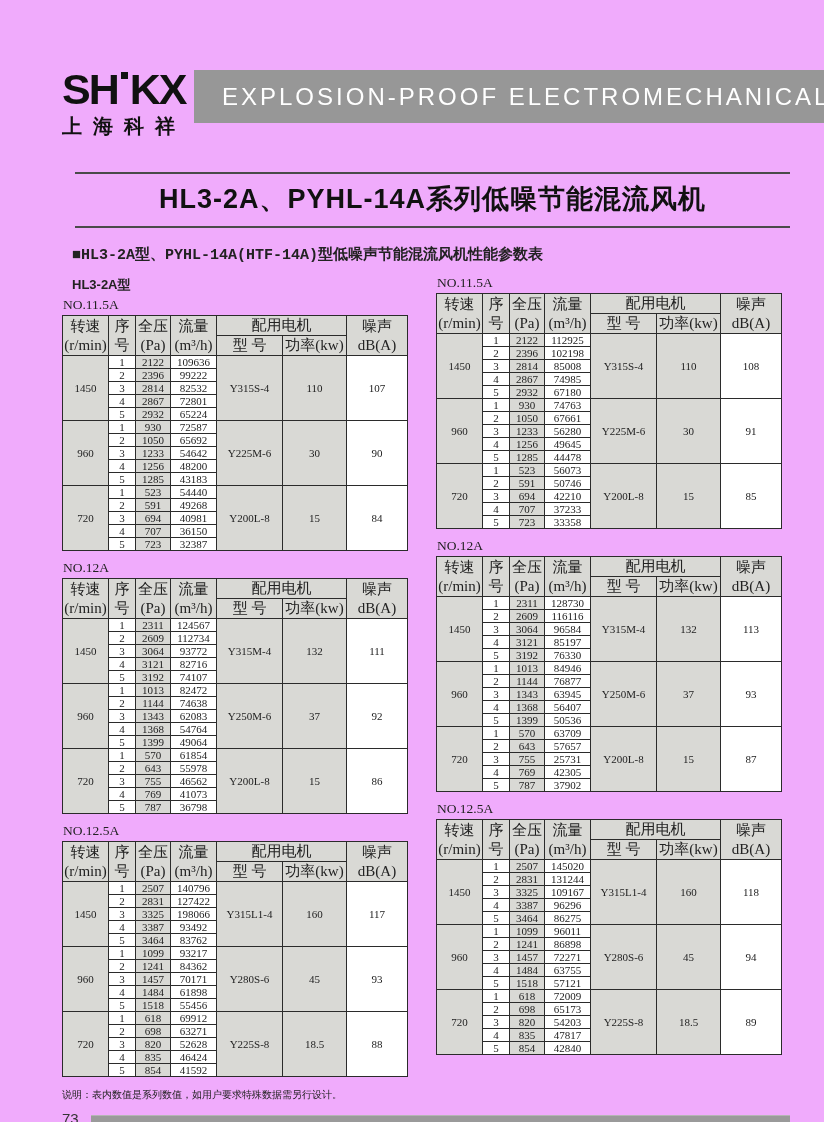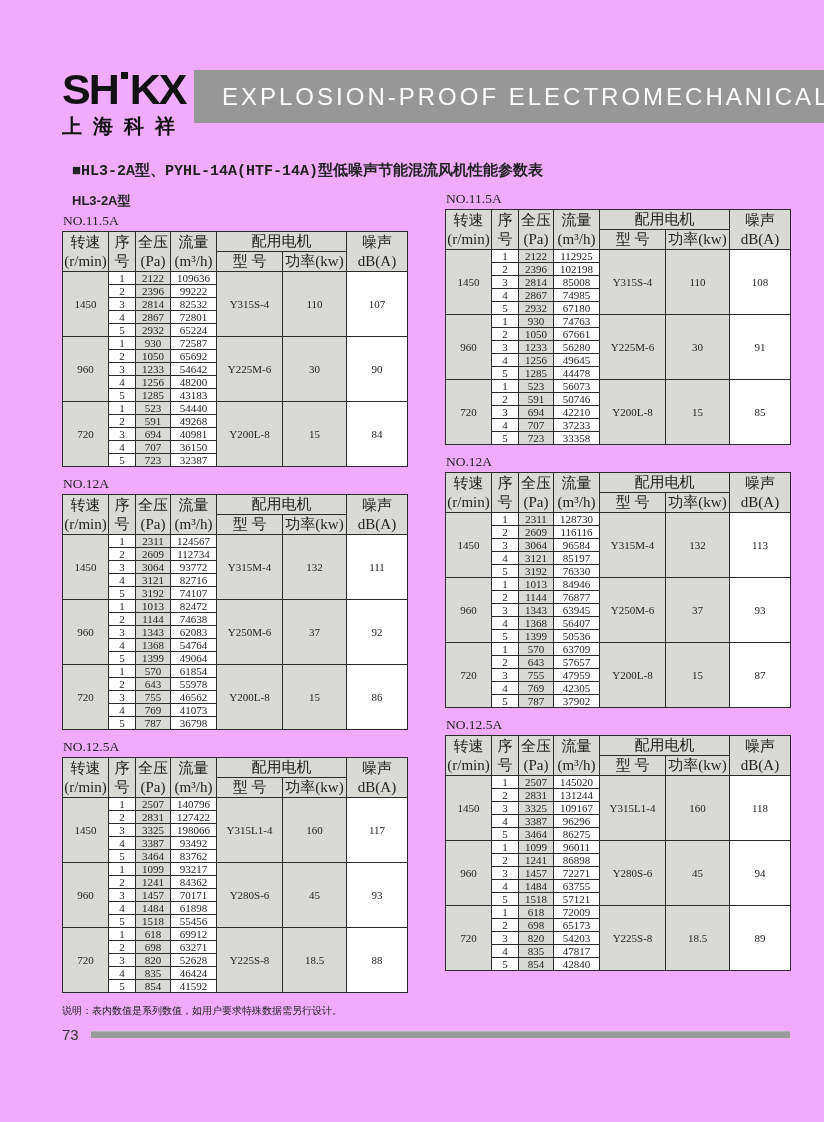--- a/index.html
+++ b/index.html
@@ -17,21 +17,21 @@
   .banner { flex:1; height:53px; background:#979797; display:flex; align-items:center; padding-left:28px; }
   .banner span { color:#ffffff; font-size:24px; letter-spacing:3px; white-space:nowrap; }
 
   
   .title-block { margin:28px 34px 0 75px; border-top:2px solid #4a4a4a; border-bottom:2px solid #4a4a4a; padding:7px 0 9px; text-align:center; }
   .title { font-size:27px; font-weight:bold; letter-spacing:1px; color:#111; }
 
   .subtitle { margin:17px 0 0 72px; font-size:15px; font-weight:bold; color:#222;font-family:Liberation Mono, monospace; }
 
   
-  .tables-grid { margin:8px 68px 0 62px; display:grid; grid-template-columns:1fr 1fr; column-gap:37px; }
+  .tables-grid { margin:8px 68px 0 62px; display:grid; grid-template-columns:1fr 1fr; column-gap:28px; }
   .type-label { font-size:13px; font-weight:bold; margin:4px 0 0 10px; color:#222; }
   .size-label { font-family:"Liberation Serif", serif; font-size:13.5px; margin:3px 0 2px 1px; color:#222; }
   .table-section { margin-bottom:9px; }
 
   table.data-table { width:100%; border-collapse:collapse; table-layout:fixed;
     font-family:"Liberation Serif", serif; font-size:11px; text-align:center; color:#222; }
   table.data-table th, table.data-table td { border:1px solid #2b2b2b; padding:0; white-space:pre-line; overflow:hidden; }
   table.data-table thead th { background:#d9d9d5; font-weight:normal; font-size:15px; height:20px; line-height:1.25; }
   table.data-table td { height:12px; line-height:12px; background:#ffffff; }
   table.data-table td.g { background:#d9d9d5; }
@@ -56,20 +56,23 @@
         <span>KX</span>
       </div>
       <div class="logo-cn">上海科祥</div>
     </div>
     <div class="logo-bar"></div>
     <div class="banner">
       <span>EXPLOSION-PROOF ELECTROMECHANICAL</span>
     </div>
   </header>
 
+  <section class="title-block">
+    <h1 class="title">HL3-2A、PYHL-14A系列低噪节能混流风机</h1>
+  </section>
 
   <div class="subtitle">■HL3-2A型、PYHL-14A(HTF-14A)型低噪声节能混流风机性能参数表</div>
 
   <div class="tables-grid">
     <div class="col" id="col-left">
       <div class="type-label">HL3-2A型</div>
     <div class="table-section">
           <div class="size-label">NO.11.5A</div>
           <table class="data-table">
             <colgroup>
@@ -659,21 +662,21 @@
                 <td rowspan="5">87</td>
               </tr>
               <tr>
                 <td>2</td>
                 <td class="g">643</td>
                 <td>57657</td>
               </tr>
               <tr>
                 <td>3</td>
                 <td class="g">755</td>
-                <td>47959</td>
+                <td>25731</td>
               </tr>
               <tr>
                 <td>4</td>
                 <td class="g">769</td>
                 <td>42305</td>
               </tr>
               <tr>
                 <td>5</td>
                 <td class="g">787</td>
                 <td>37902</td>

